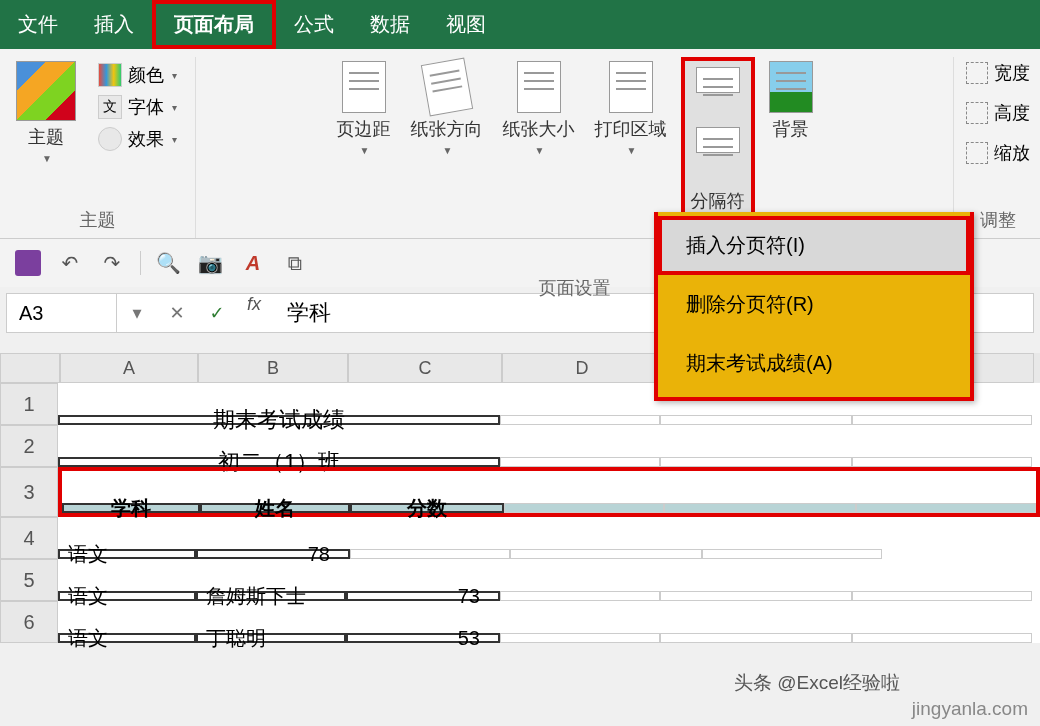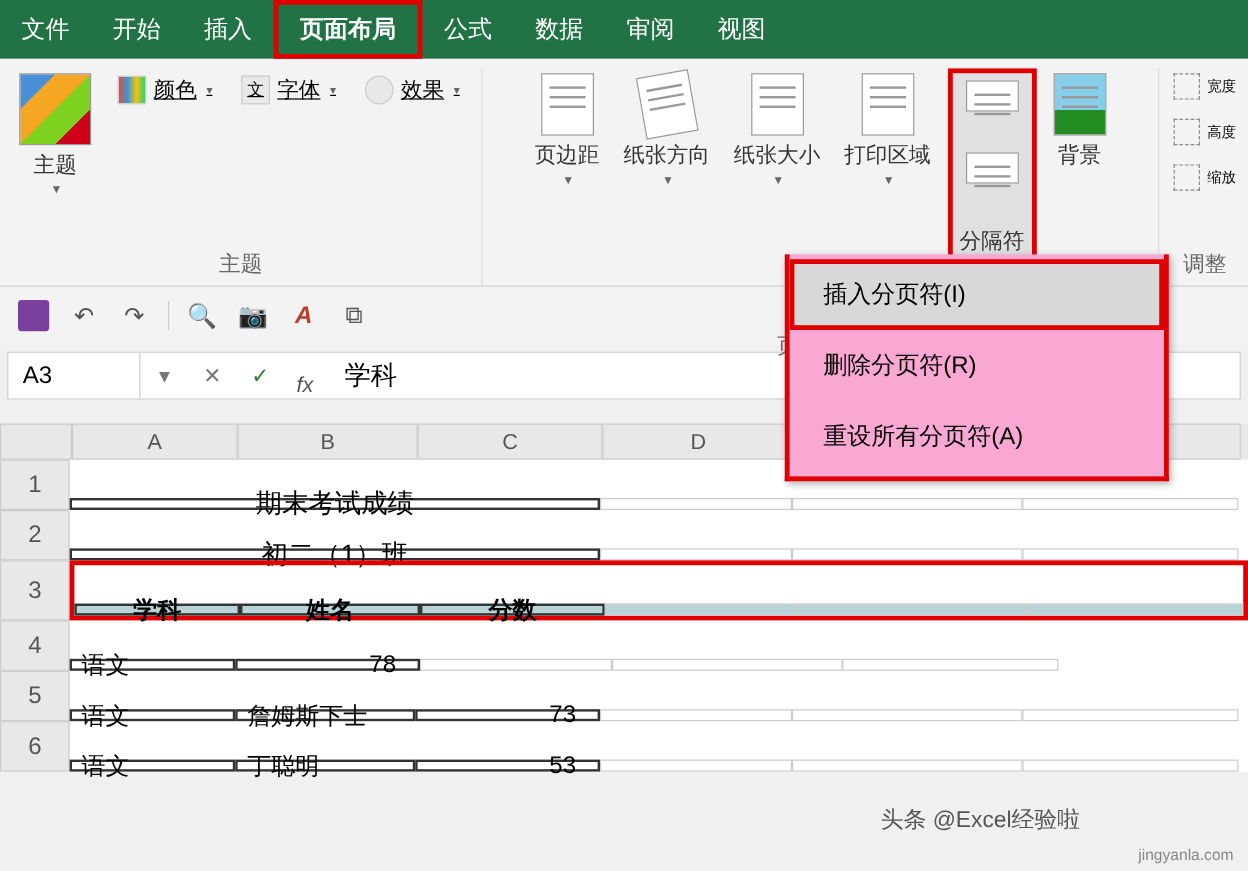--- a/index.html
+++ b/index.html
@@ -11,39 +11,39 @@
     
     .ribbon { background: #f3f3f3; display: flex; height: 190px; padding: 8px 0 0 0; border-bottom: 1px solid #ccc; }
     .ribbon-group { display: flex; flex-direction: column; align-items: center; padding: 0 10px; border-right: 1px solid #ddd; position: relative; }
     .ribbon-group-content { display: flex; flex: 1; align-items: flex-start; gap: 8px; }
     .ribbon-group-label { font-size: 18px; color: #666; padding: 6px 0; }
     
     .big-btn { display: flex; flex-direction: column; align-items: center; gap: 4px; padding: 4px 6px; cursor: pointer; }
     .big-btn-label { font-size: 18px; color: #333; text-align: center; }
     .big-btn.highlighted { border: 4px solid #e00000; background: #e0e0e0; padding: 6px; gap: 36px; }
     
-    .small-btn-col { display: flex; flex-direction: row; gap: 16px; padding: 4px; text-decoration: underline; }
+    .small-btn-col { display: flex; flex-direction: column; gap: 4px; padding: 4px; }
     .small-btn { display: flex; align-items: center; gap: 6px; font-size: 18px; cursor: pointer; padding: 2px 4px; }
     .small-icon { width: 24px; height: 24px; background: #e8e8e8; border: 1px solid #ccc; }
     .dropdown-arrow { font-size: 10px; color: #666; margin-left: 2px; }
     
     .theme-icon { width: 60px; height: 60px; background: linear-gradient(135deg, #4a90d9 25%, #f5a623 25%, #f5a623 50%, #7ed321 50%, #7ed321 75%, #d0021b 75%); border: 1px solid #999; }
     
     .page-icon { width: 44px; height: 52px; background: #fff; border: 1px solid #999; position: relative; }
     .page-icon::before { content: ""; position: absolute; top: 10px; left: 6px; right: 6px; height: 2px; background: #999; box-shadow: 0 8px 0 #999, 0 16px 0 #999; }
     
-    .dropdown-menu { position: absolute; top: 212px; left: 654px; background: #f9a8d4; border: 4px solid #e00000; border-top: none; width: 320px; padding: 4px 0; box-shadow: 2px 2px 6px rgba(0,0,0,0.3); z-index: 100; }
+    .dropdown-menu { position: absolute; top: 212px; left: 654px; background: #eab308; border: 4px solid #e00000; border-top: none; width: 320px; padding: 4px 0; box-shadow: 2px 2px 6px rgba(0,0,0,0.3); z-index: 100; }
     .menu-item { padding: 12px 24px; font-size: 20px; cursor: pointer; border: 4px solid transparent; }
     .menu-item.highlighted { border: 4px solid #e00000; background: #d8d8d8; }
     
     .qat { display: flex; align-items: center; gap: 14px; padding: 10px 14px; background: #f3f3f3; }
     .qat-btn { width: 28px; height: 28px; display: flex; align-items: center; justify-content: center; cursor: pointer; color: #555; font-size: 20px; }
     .save-icon { width: 26px; height: 26px; background: #7b3f9e; border-radius: 3px; }
     
-    .formula-bar { display: flex; align-items: flex-end; background: #fff; border: 1px solid #ccc; margin: 6px; height: 40px; }
+    .formula-bar { display: flex; align-items: flex-start; background: #fff; border: 1px solid #ccc; margin: 6px; height: 40px; }
     .name-box { width: 110px; padding: 0 12px; font-size: 20px; border-right: 1px solid #ccc; height: 100%; display: flex; align-items: center; }
     .fb-btn { width: 40px; display: flex; align-items: center; justify-content: center; color: #777; font-size: 18px; height: 100%; cursor: pointer; }
     .fx { font-style: italic; font-size: 18px; color: #555; padding: 0 10px; }
     .fb-input { flex: 1; padding: 0 16px; font-size: 22px; height: 100%; display: flex; align-items: center; }
     
     .grid-area { background: #fff; margin-top: 20px; position: relative; }
     .col-headers { display: flex; height: 30px; background: #e8e8e8; }
     .corner { width: 60px; border: 1px solid #ccc; background: #e8e8e8; }
     .col-header { border: 1px solid #ccc; display: flex; align-items: center; justify-content: center; font-size: 18px; color: #555; background: #e8e8e8; }
     .grid-body { display: flex; }
@@ -58,40 +58,38 @@
     .col-c { width: 154px; }
     .col-d { width: 160px; }
     .col-e { width: 192px; }
     .col-f { width: 180px; }
     
     .merged-title { width: 442px; justify-content: center; font-size: 22px; }
     .header-row { background: #b8d4d6 !important; font-weight: bold; justify-content: center; }
     .header-row-wrap { border: 4px solid #e00000; display: flex; position: relative; z-index: 5; }
     
     .watermark1 { position: absolute; bottom: 30px; right: 140px; font-size: 19px; color: #555; z-index: 50; }
-    .watermark2 { position: absolute; bottom: 6px; right: 12px; font-size: 13px; color: #888; z-index: 50; }
+    .watermark2 { position: absolute; bottom: 6px; right: 12px; font-size: 19px; color: #888; z-index: 50; }
     
     .num-right { justify-content: flex-end; padding-right: 18px; }
     .border-thick { border: 2px solid #333 !important; }
     
     .scale-group { padding-left: 12px; }
-    .scale-item { display: flex; align-items: center; gap: 6px; font-size: 12px; padding: 4px 0; }
+    .scale-item { display: flex; align-items: center; gap: 6px; font-size: 18px; padding: 4px 0; }
     .scale-icon { width: 22px; height: 22px; border: 1px dashed #888; }
   </style>
 </head>
 <body>
 
 <div class="tabs">
   <div class="tab">文件</div>
-  <div class="tab">开始</div>
   <div class="tab">插入</div>
   <div class="tab tab-highlight">页面布局</div>
   <div class="tab">公式</div>
   <div class="tab">数据</div>
-  <div class="tab">审阅</div>
   <div class="tab">视图</div>
 </div>
 
 <div class="ribbon">
   <div class="ribbon-group">
     <div class="ribbon-group-content">
       <div class="big-btn">
         <div class="theme-icon"></div>
         <div class="big-btn-label">主题</div>
         <span class="dropdown-arrow">▼</span>
@@ -168,21 +166,21 @@
           <span>缩放</span>
         </div>
     </div>
     <div class="ribbon-group-label">调整</div>
   </div>
 </div>
 
 <div class="dropdown-menu">
   <div class="menu-item highlighted">插入分页符(I)</div>
   <div class="menu-item">删除分页符(R)</div>
-  <div class="menu-item">重设所有分页符(A)</div>
+  <div class="menu-item">期末考试成绩(A)</div>
 </div>
 
 <div class="qat">
   <div class="qat-btn">
       <div class="save-icon"></div>
     </div>
   <div class="qat-btn">↶</div>
   <div class="qat-btn">↷</div>
   <div style="width:1px;height:24px;background:#ccc"></div>
   <div class="qat-btn">🔍</div>

